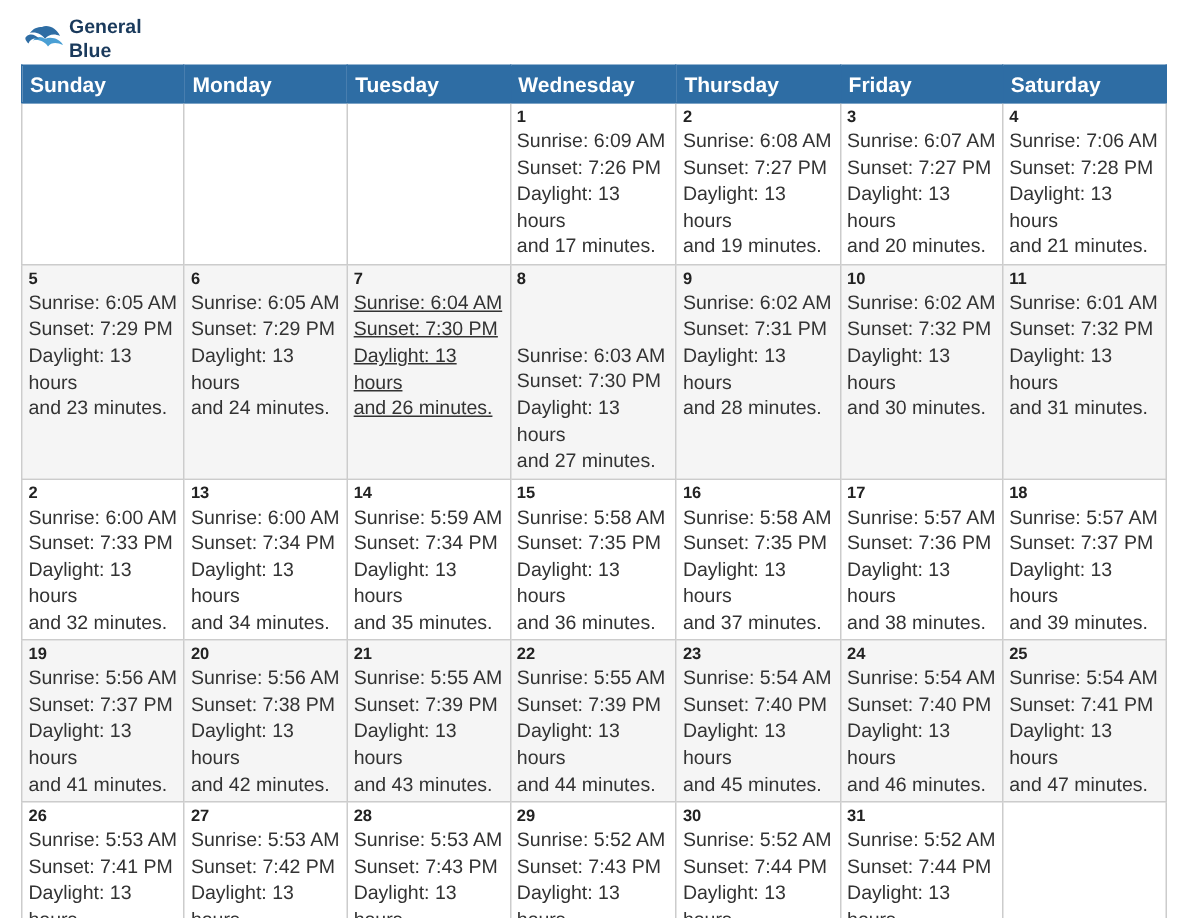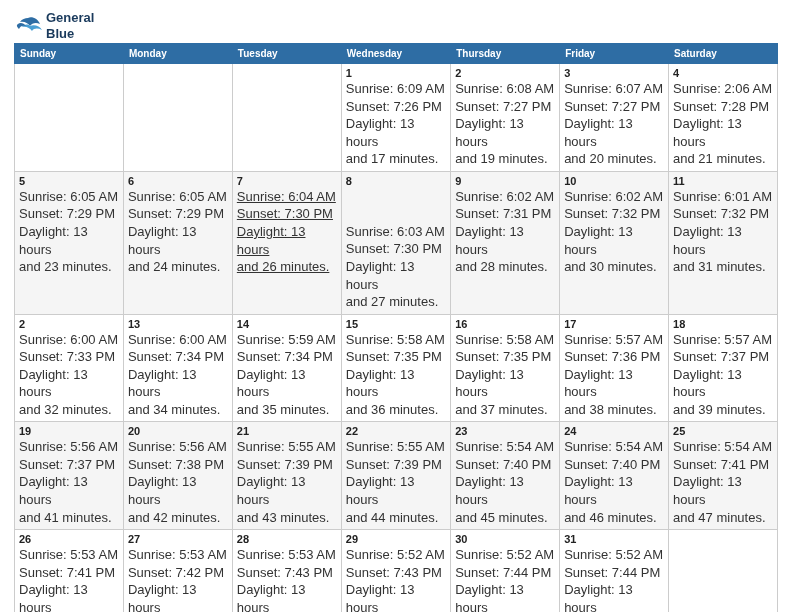--- a/index.html
+++ b/index.html
@@ -53,21 +53,21 @@
     .calendar {
       width: 100%;
       border-collapse: collapse;
       font-size: 9.5px;
     }
     .calendar thead th {
       background: #2e6da4;
       color: #fff;
       text-align: left;
       padding: 4px 5px;
-      font-size: 10px;
+      font-size: 14px;
       font-weight: bold;
       border: 1px solid #2e6da4;
     }
     .calendar tbody td {
       border: 1px solid #ccc;
       vertical-align: top;
       padding: 3px 4px;
       width: 113px;
       height: 82px;
       background: #fff;
@@ -143,21 +143,21 @@
           </td>
           <td>
             <span class="day-number">3</span>
             <div class="day-info" style="white-space: pre-line;">Sunrise: 6:07 AM
 Sunset: 7:27 PM
 Daylight: 13 hours
 and 20 minutes.</div>
           </td>
           <td>
             <span class="day-number">4</span>
-            <div class="day-info" style="white-space: pre-line;">Sunrise: 2:06 AM
+            <div class="day-info" style="white-space: pre-line;">Sunrise: 7:06 AM
 Sunset: 7:28 PM
 Daylight: 13 hours
 and 21 minutes.</div>
           </td>
         </tr>
         <tr>
           <td>
             <span class="day-number">5</span>
             <div class="day-info" style="white-space: pre-line;">Sunrise: 6:05 AM
 Sunset: 7:29 PM

